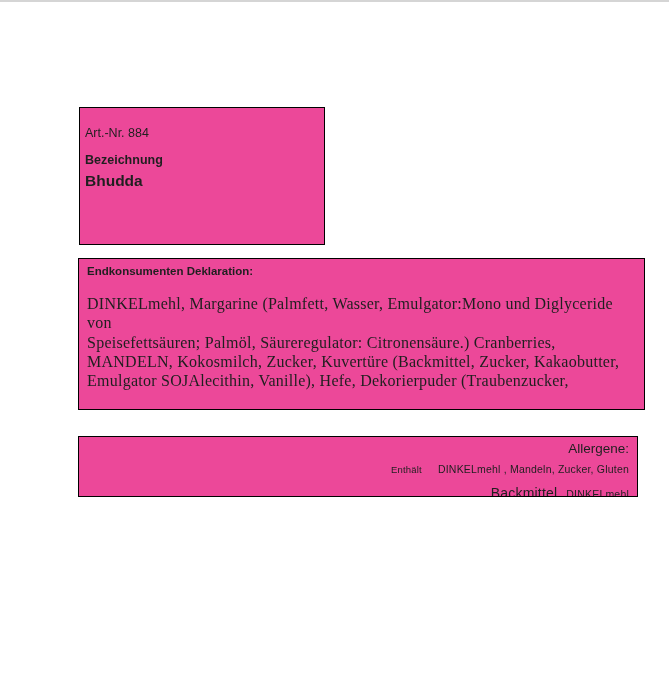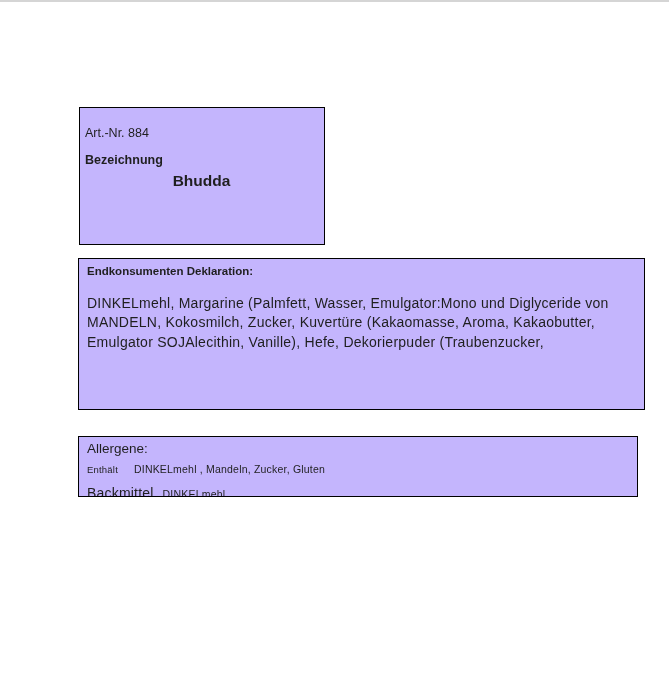--- a/index.html
+++ b/index.html
@@ -10,39 +10,39 @@
     overflow: hidden;
   }
   .page { position: relative; width: 669px; height: 687px; background: #ffffff; }
   .top-edge {
     position: absolute; left: 0; top: 0; width: 669px; height: 2px;
     background: #d5d5d5;
   }
   .frame {
     position: absolute;
     border: 1.5px solid #000000;
-    background: #c4b5fd;
+    background: #ec4899;
     color: #1f1f1f;
     overflow: hidden;
   }
   .frame-article { left: 79px; top: 107px; width: 246px; height: 138px; padding: 18px 6px 0 5px; }
   .frame-declaration { left: 78px; top: 258px; width: 567px; height: 152px; padding: 5px 16px 0 8px; }
-  .frame-allergens { left: 78px; top: 436px; width: 560px; height: 61px; padding: 3px 8px 0 8px; }
+  .frame-allergens { left: 78px; top: 436px; width: 560px; height: 61px; padding: 3px 8px 0 8px; text-align: right; }
 
   .caret {
     position: absolute; left: 84px; top: 127px; width: 1px; height: 16px;
     background: #000000;
   }
 
   .art-nr { font-size: 12.5px; line-height: 15px; }
   .bezeichnung { font-size: 12.5px; line-height: 15px; margin-top: 12px; font-weight: bold; }
-  .product-name { font-size: 15.5px; line-height: 19px; font-weight: bold; margin-top: 3px; text-align: center; }
+  .product-name { font-size: 15.5px; line-height: 19px; font-weight: bold; margin-top: 3px; }
 
   .decl-heading { font-size: 11.5px; line-height: 14px; font-weight: bold; }
-  .decl-body { margin-top: 16px; font-size: 14px; line-height: 19.3px; letter-spacing: 0.25px; }
+  .decl-body { margin-top: 16px; font-size: 16px; line-height: 19.3px; letter-spacing: 0.25px; font-family: Liberation Serif, serif; }
 
   .allergen-heading { font-size: 13.5px; line-height: 17px; }
   .allergen-row { font-size: 10.5px; line-height: 23px; margin-top: 1px; letter-spacing: 0.2px; }
   .allergen-label-sm { font-size: 9.5px; }
   .allergen-label { font-size: 14px; }
   .gap-tab { display: inline-block; width: 16px; }
   .gap-tab-sm { display: inline-block; width: 9px; }
 </style>
 </head>
 <body>
@@ -56,21 +56,22 @@
   <div class="frame frame-article">
     <div class="art-nr">Art.-Nr. 884</div>
     <div class="bezeichnung">Bezeichnung</div>
     <div class="product-name">Bhudda</div>
   </div>
 
   <div class="frame frame-declaration">
     <div class="decl-heading">Endkonsumenten Deklaration:</div>
     <div class="decl-body">
       <div>DINKELmehl, Margarine (Palmfett, Wasser, Emulgator:Mono und Diglyceride von</div>
-      <div>MANDELN, Kokosmilch, Zucker, Kuvertüre (Kakaomasse, Aroma, Kakaobutter,</div>
+      <div>Speisefettsäuren; Palmöl, Säureregulator: Citronensäure.) Cranberries,</div>
+      <div>MANDELN, Kokosmilch, Zucker, Kuvertüre (Backmittel, Zucker, Kakaobutter,</div>
       <div>Emulgator SOJAlecithin, Vanille), Hefe, Dekorierpuder (Traubenzucker,</div>
     </div>
   </div>
 
   <div class="frame frame-allergens">
     <div class="allergen-heading">Allergene:</div>
     <div class="allergen-row">
       <span class="allergen-label-sm">Enthält</span><span class="gap-tab"></span><span>DINKELmehl , Mandeln, Zucker, Gluten</span>
     </div>
     <div class="allergen-row">

